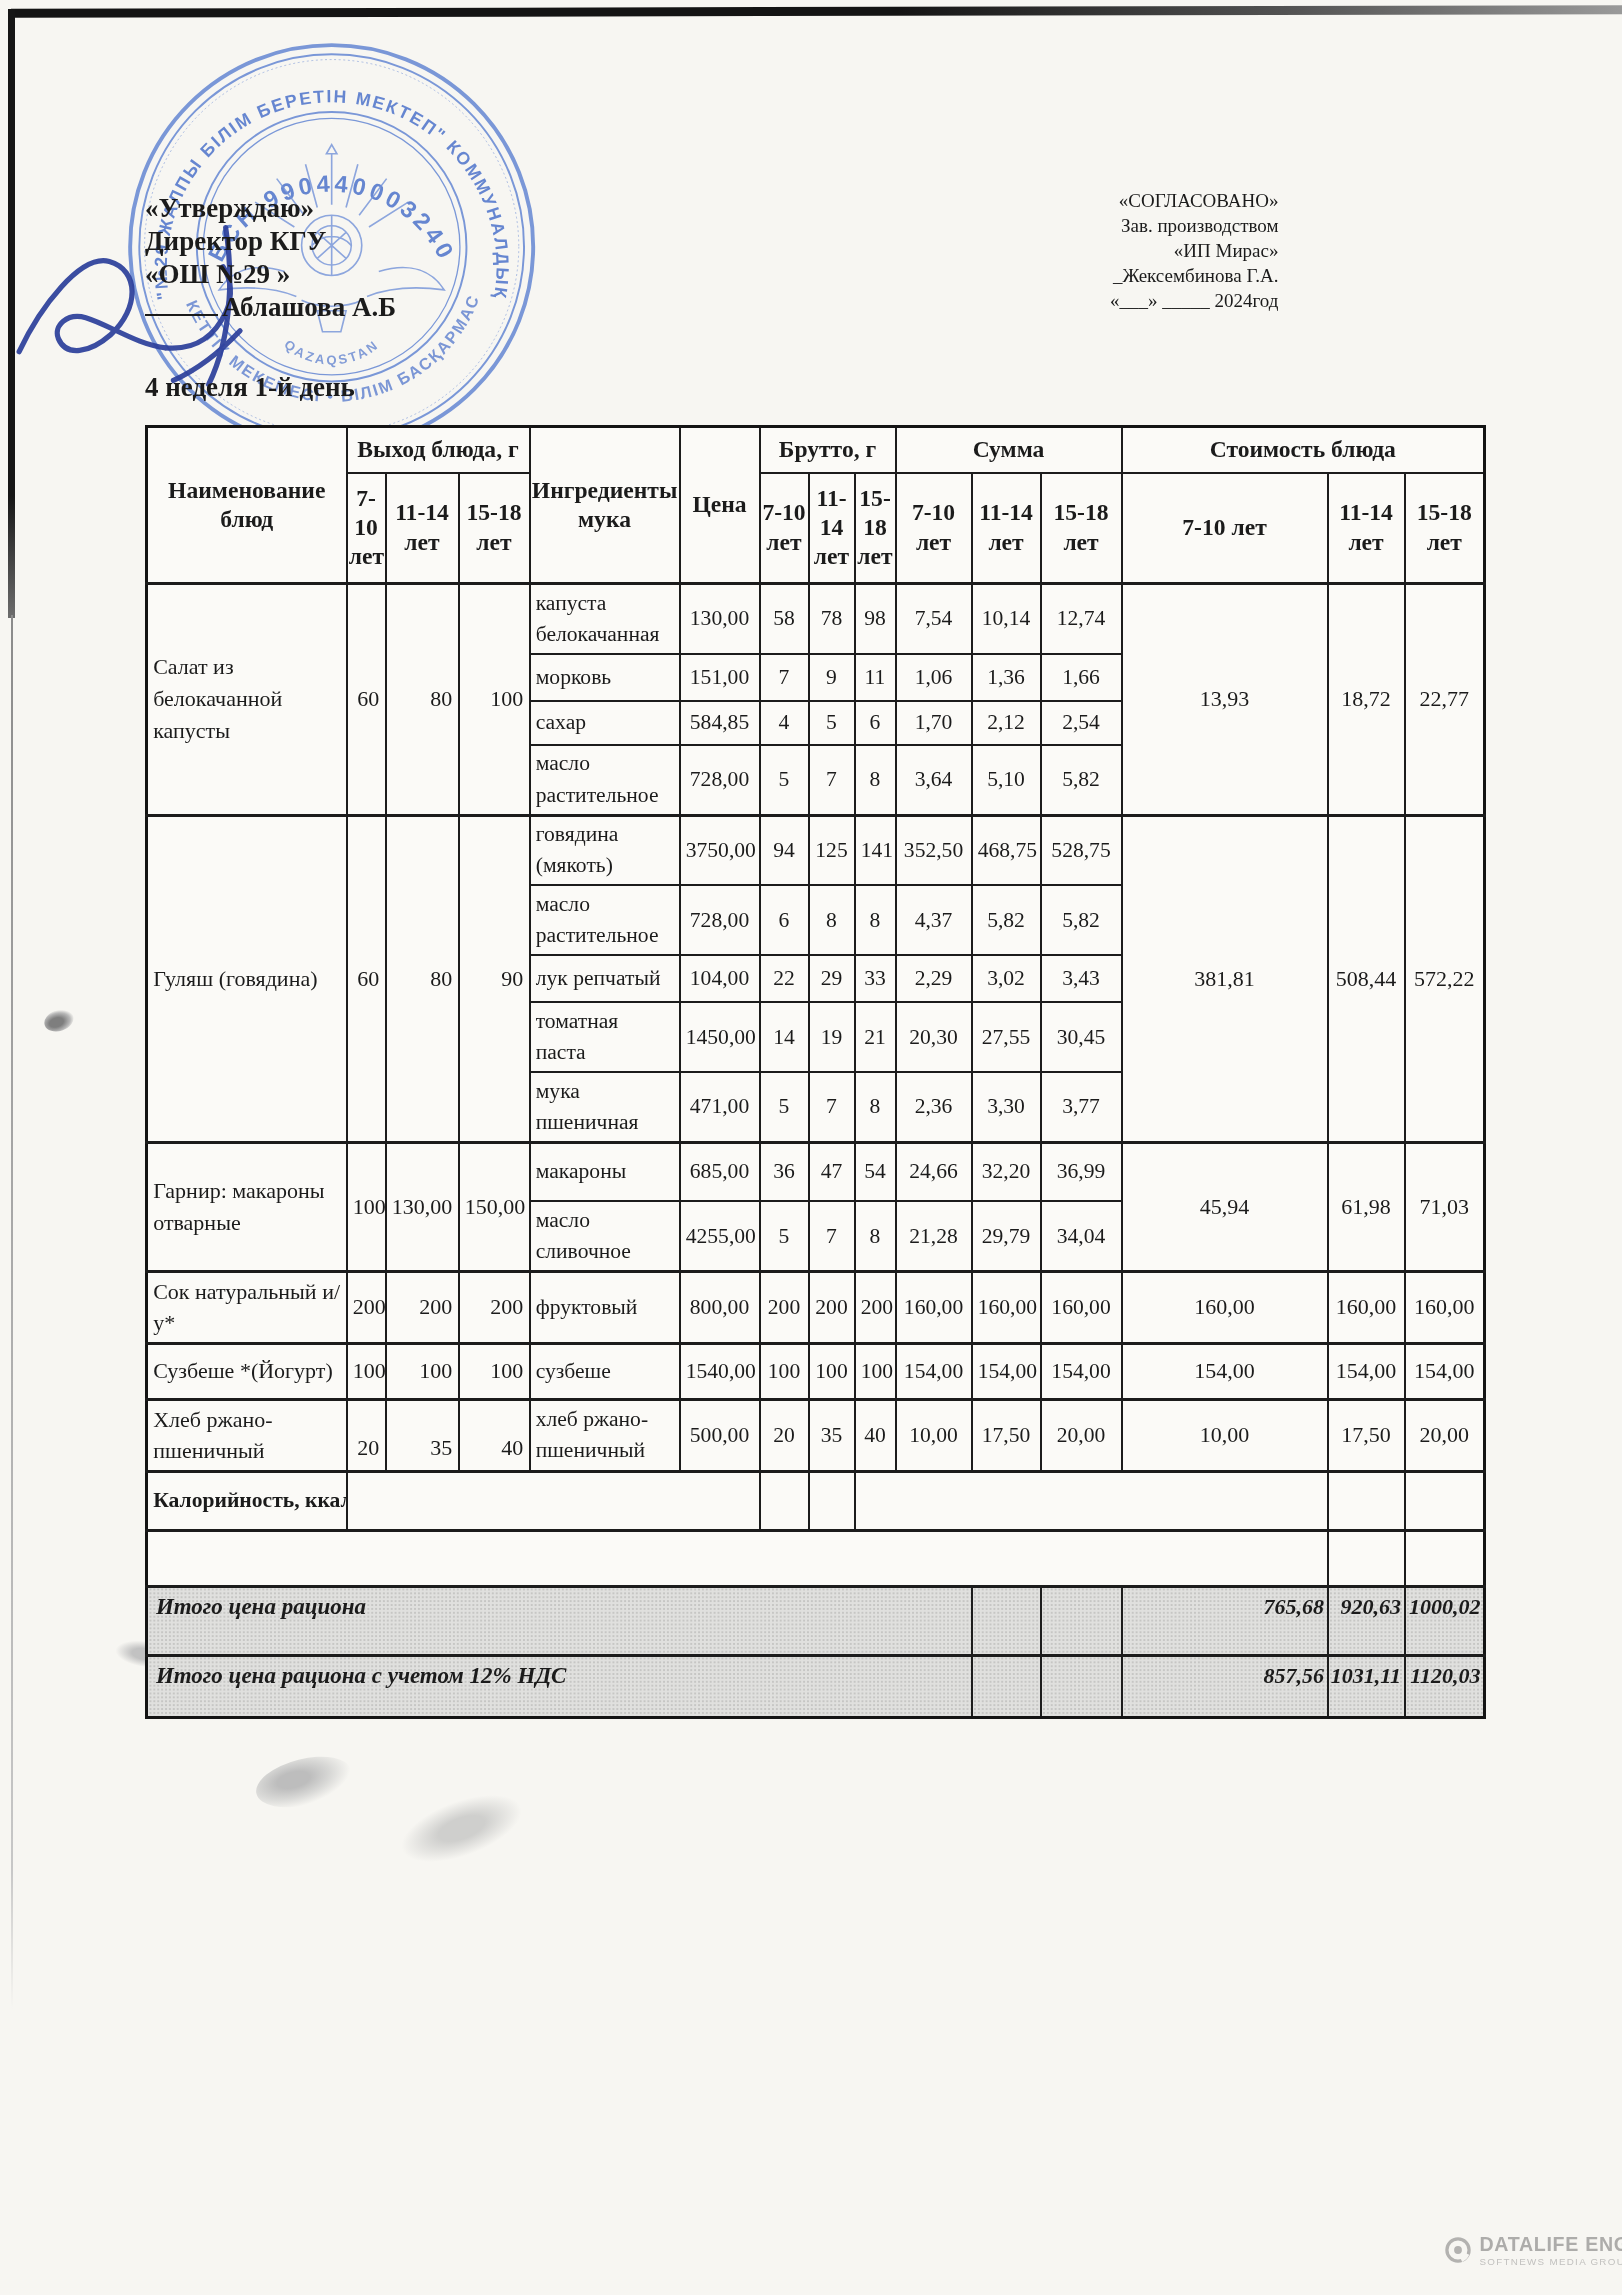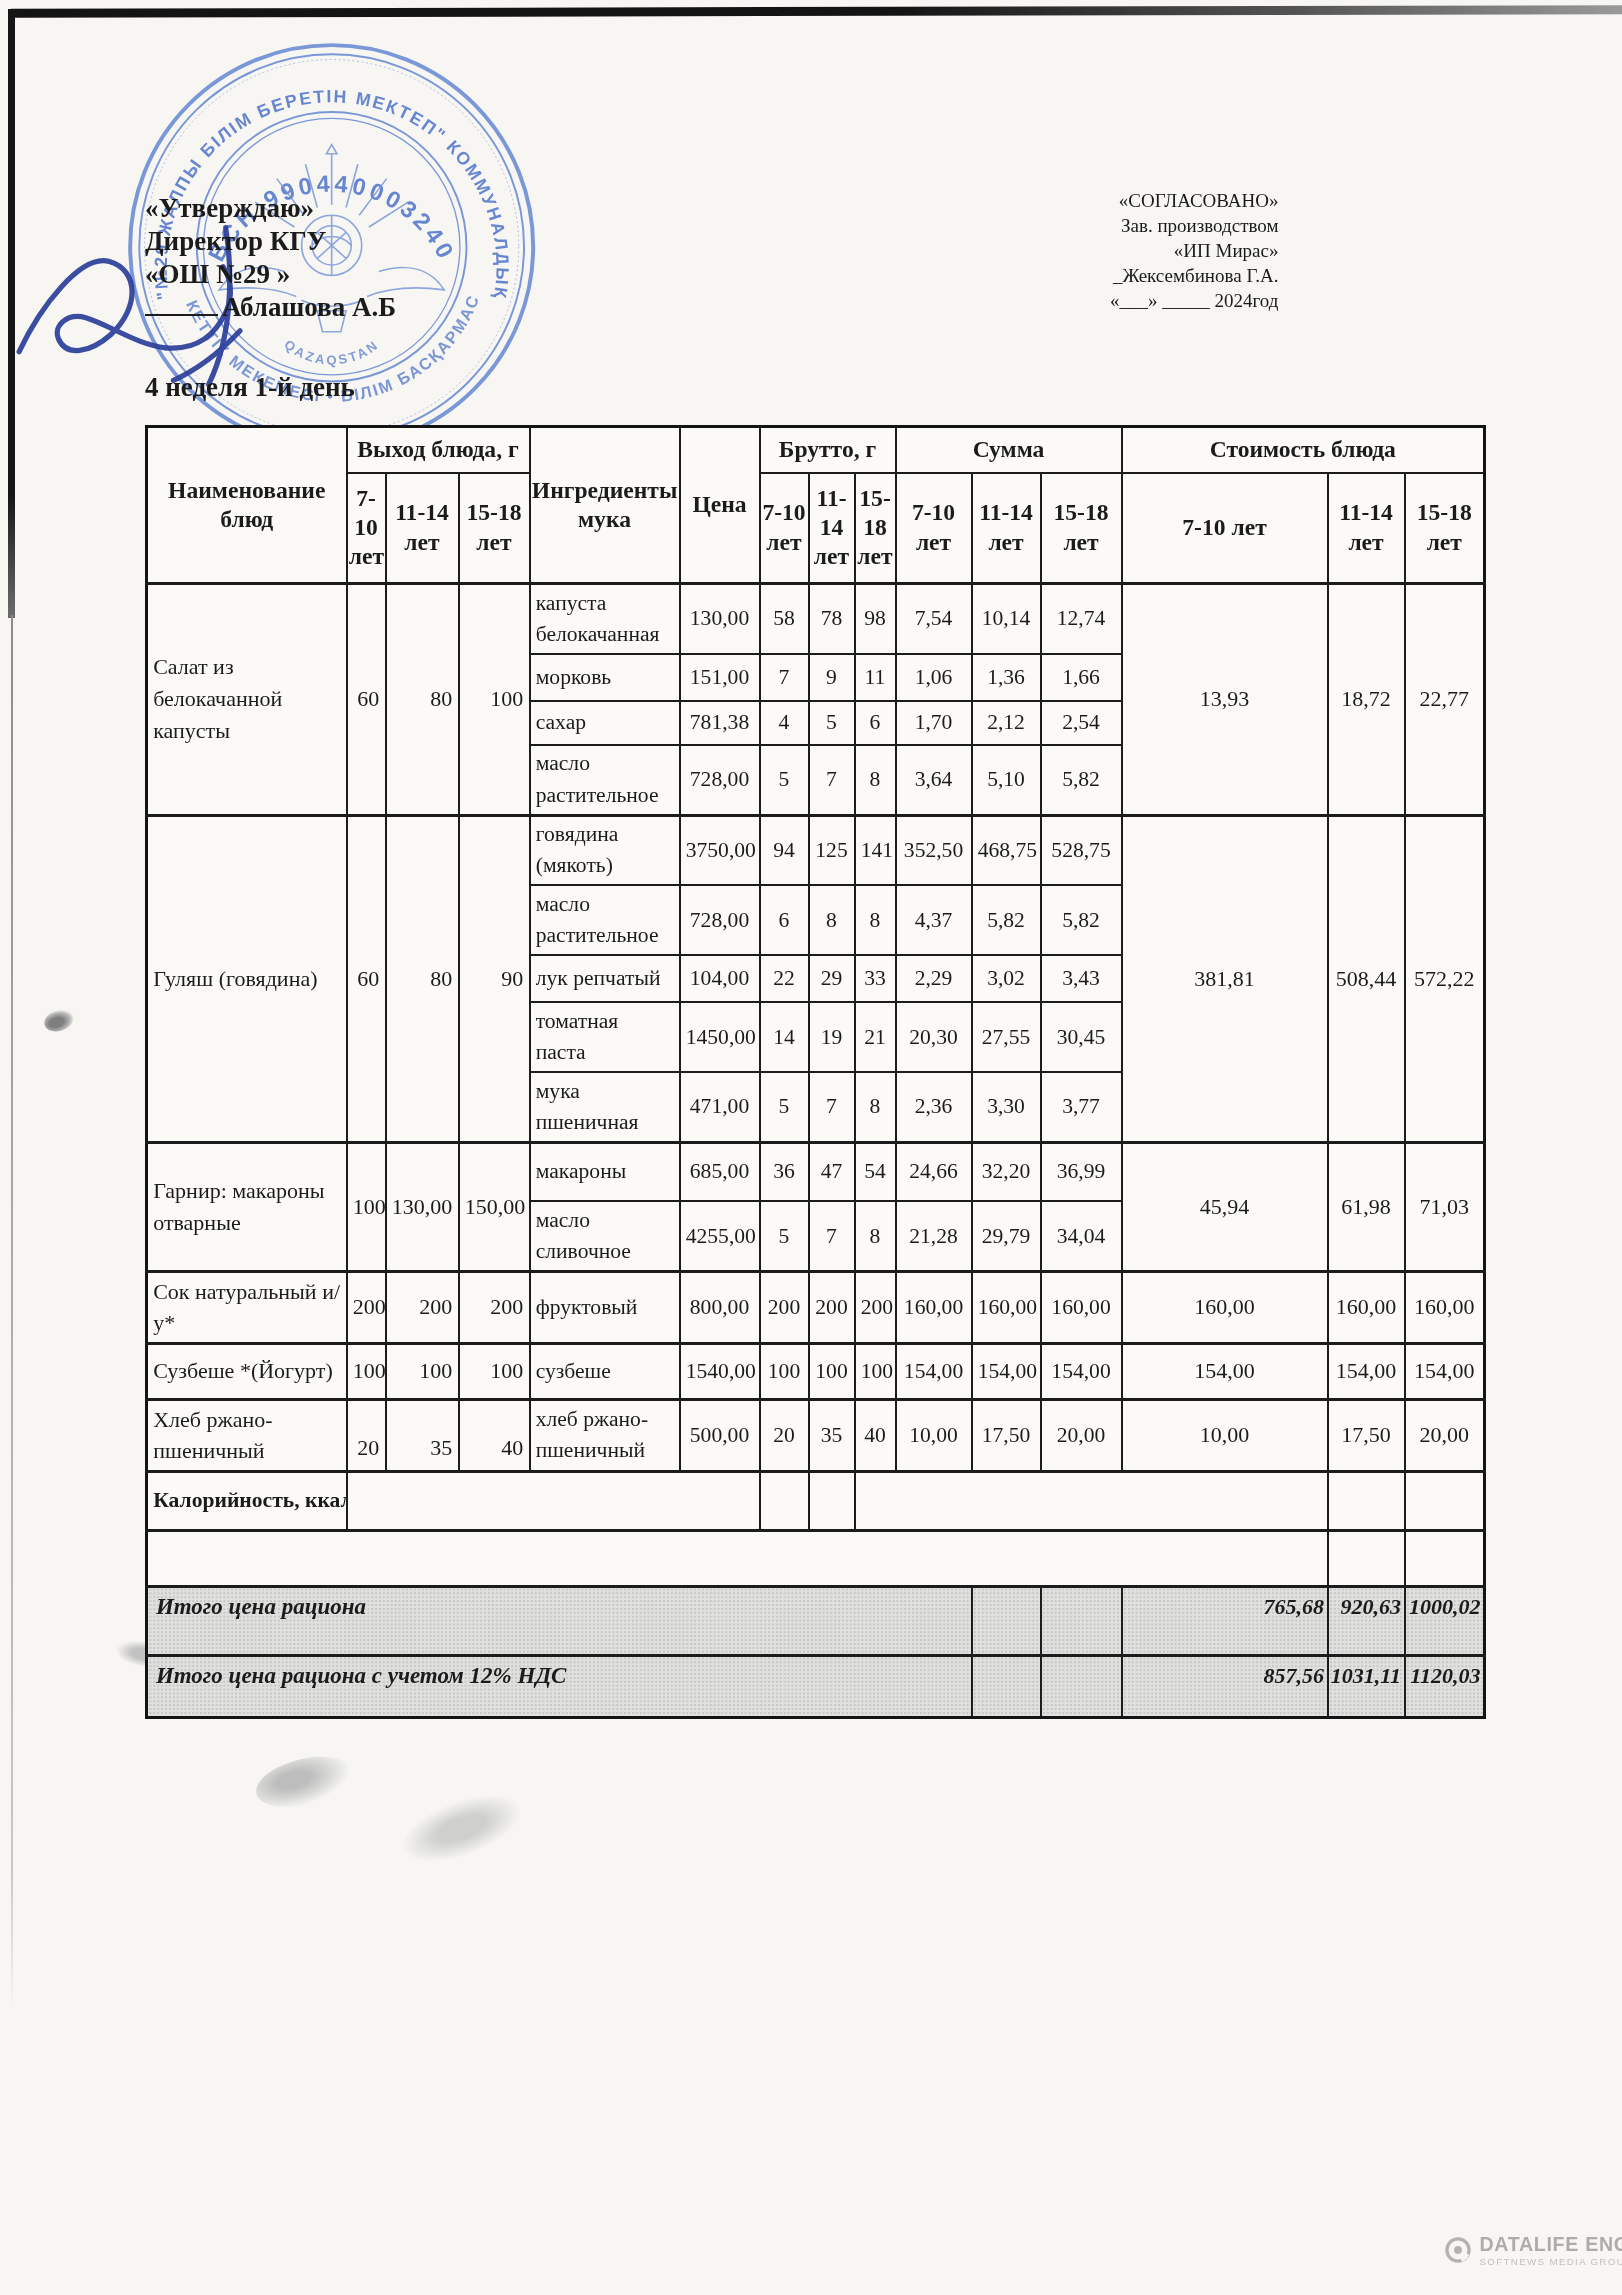--- a/index.html
+++ b/index.html
@@ -238,21 +238,21 @@
           <td class="c-val">151,00</td>
           <td class="c-val">7</td>
           <td class="c-val">9</td>
           <td class="c-val">11</td>
           <td class="c-val">1,06</td>
           <td class="c-val">1,36</td>
           <td class="c-val">1,66</td>
         </tr>
         <tr style="height: 44px;">
           <td class="c-ing">сахар</td>
-          <td class="c-val">781,38</td>
+          <td class="c-val">584,85</td>
           <td class="c-val">4</td>
           <td class="c-val">5</td>
           <td class="c-val">6</td>
           <td class="c-val">1,70</td>
           <td class="c-val">2,12</td>
           <td class="c-val">2,54</td>
         </tr>
         <tr style="height: 62px;">
           <td class="c-ing">масло растительное</td>
           <td class="c-val">728,00</td>

